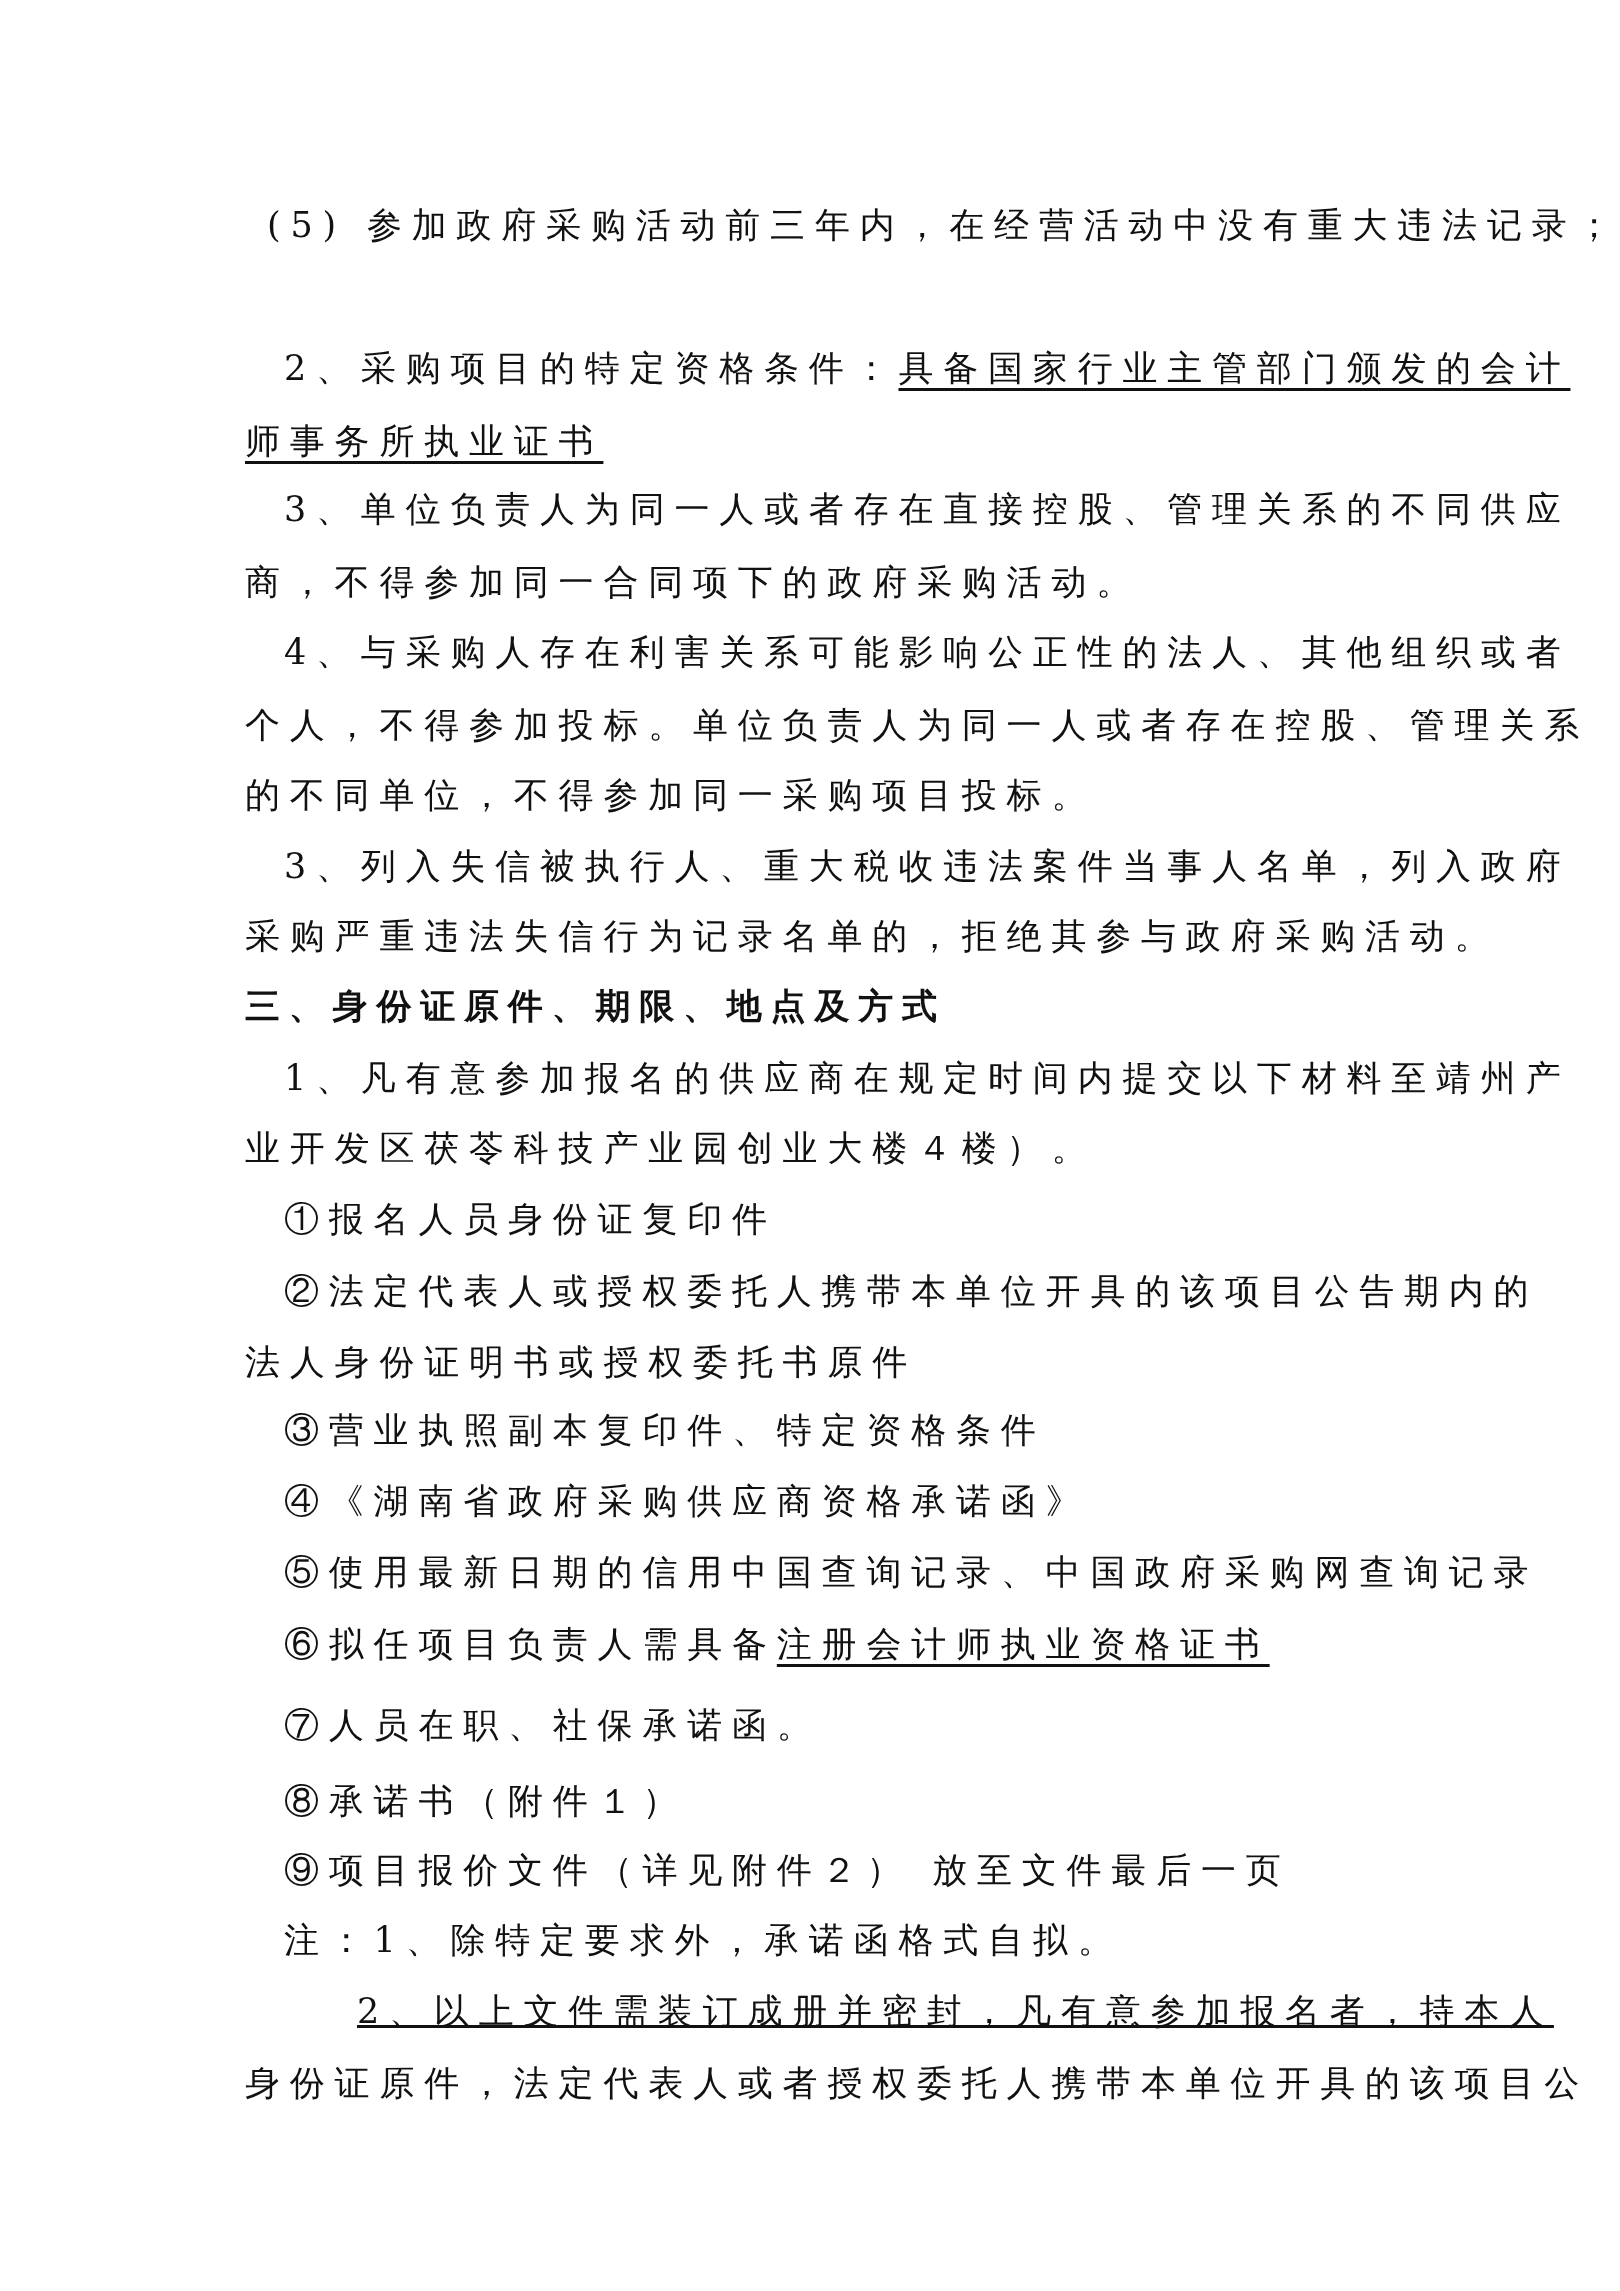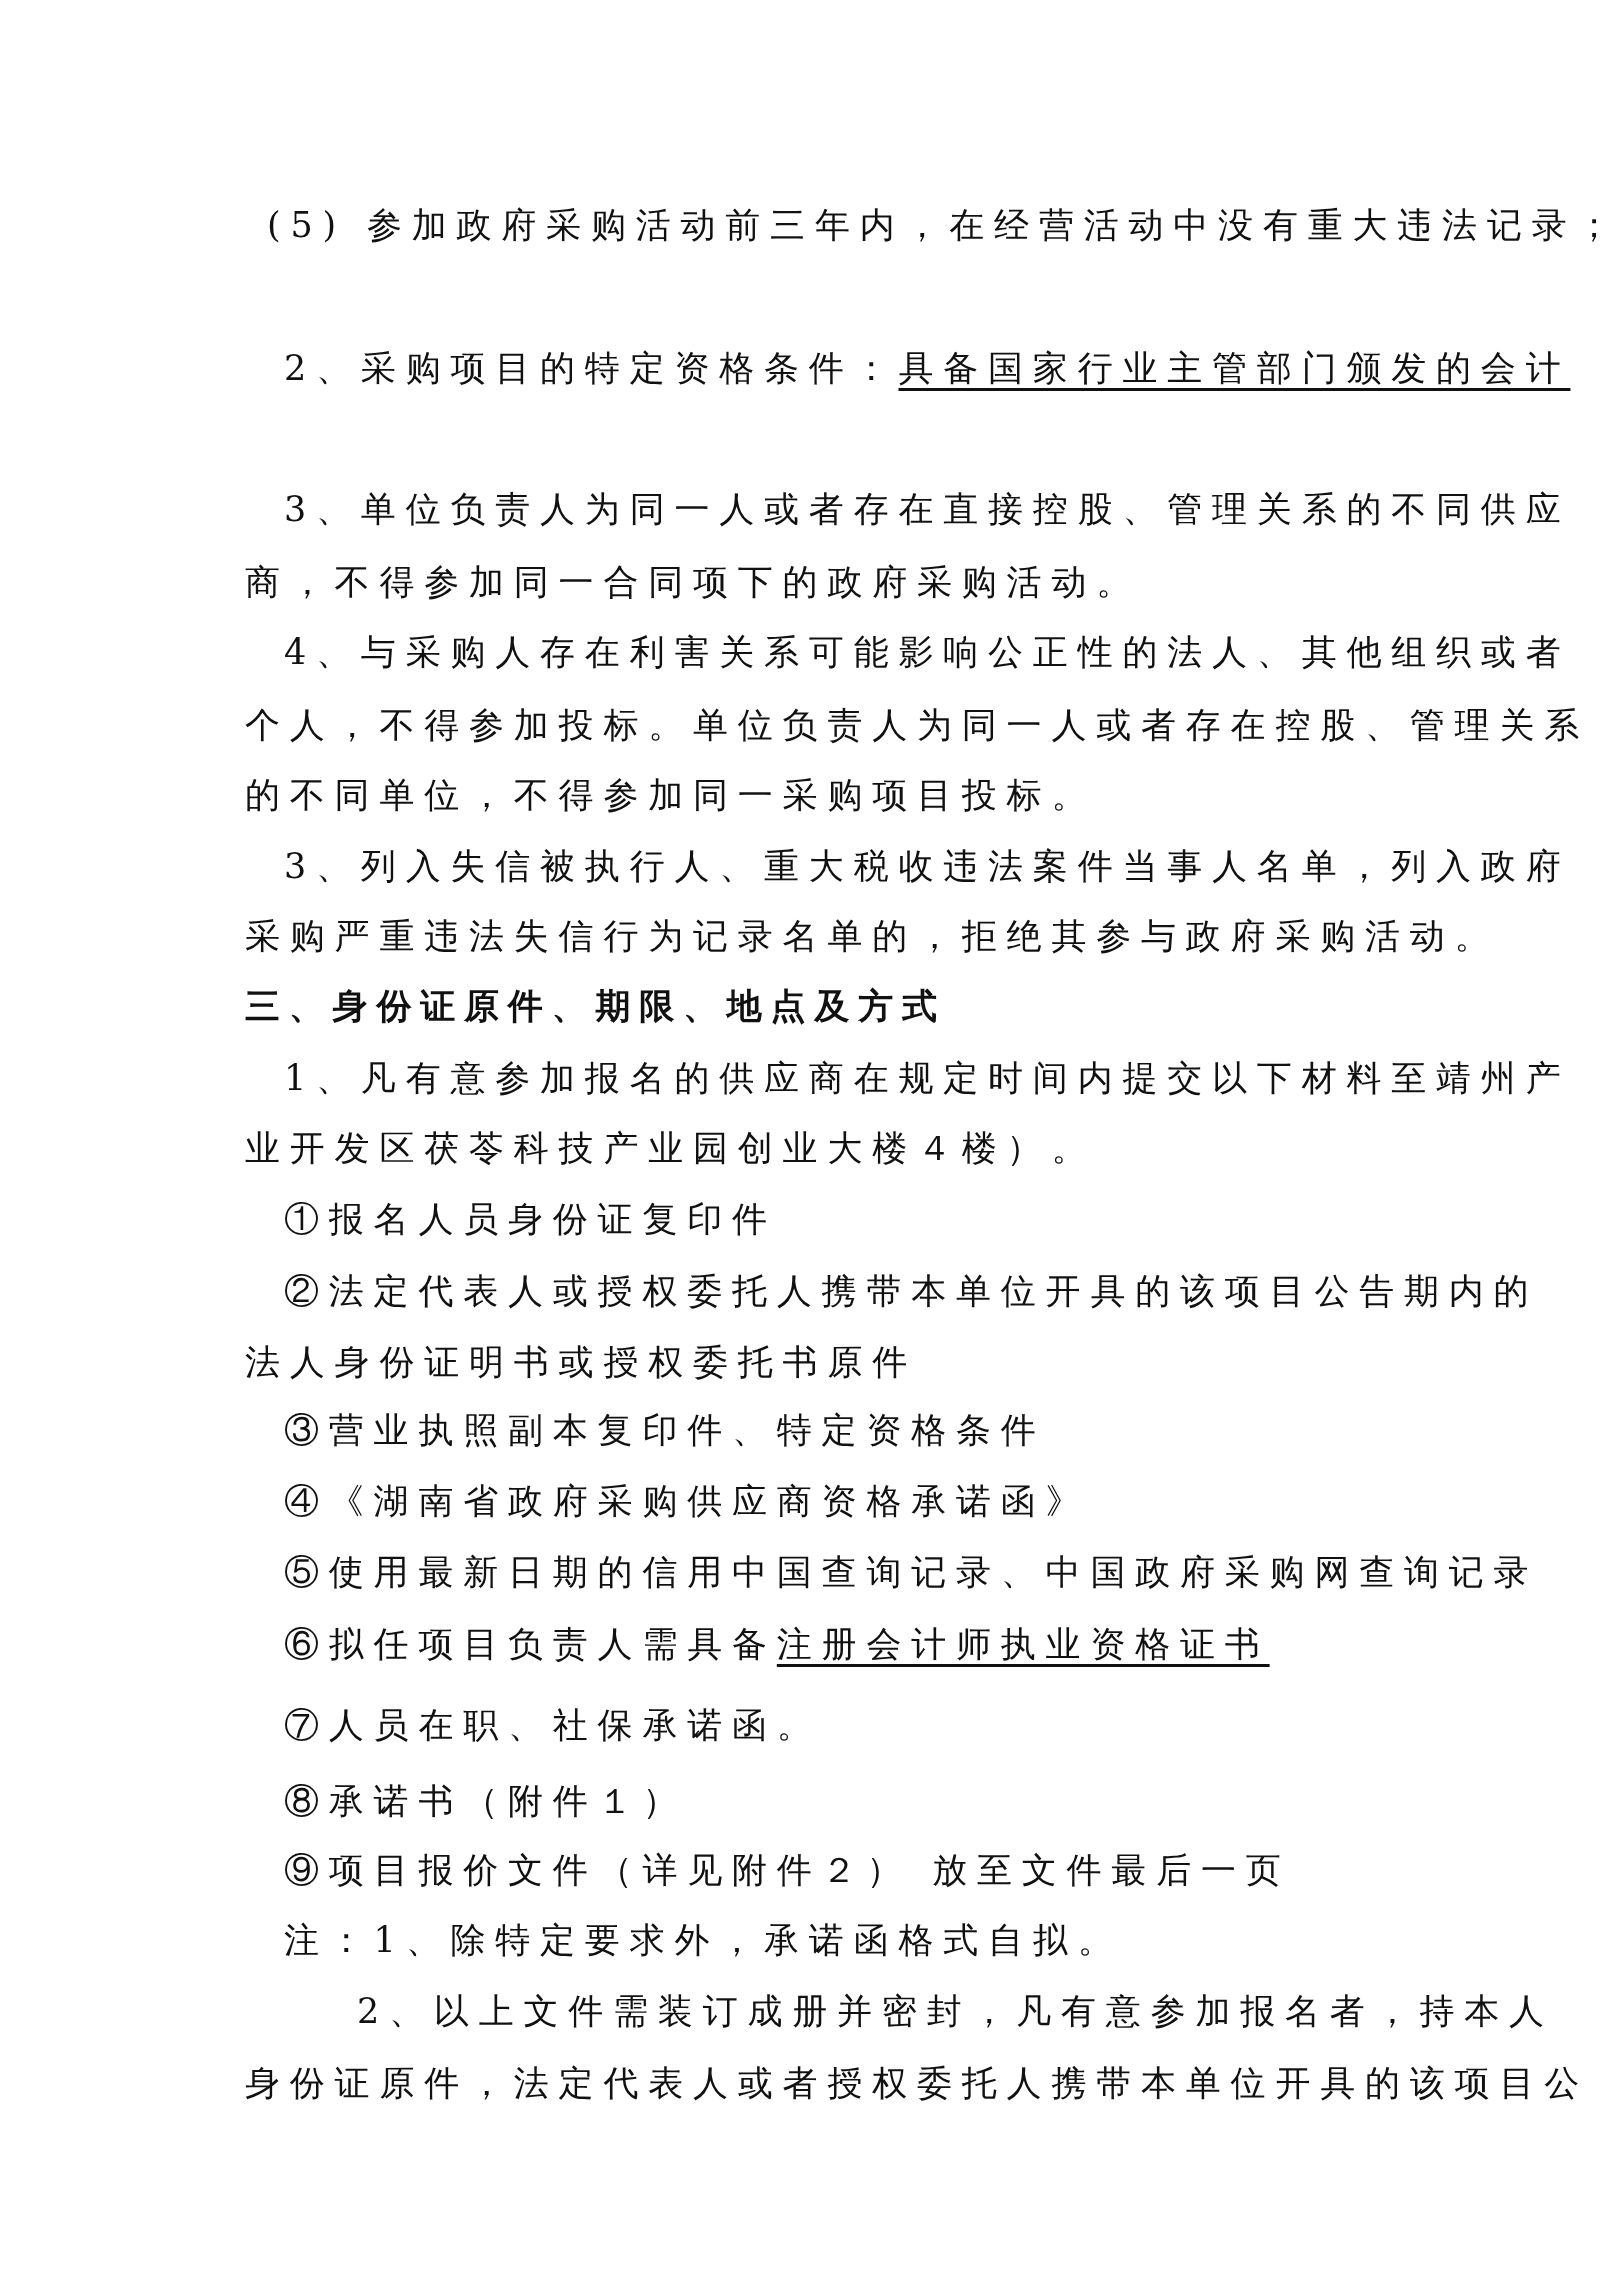--- a/index.html
+++ b/index.html
@@ -13,30 +13,31 @@
       width: 1127px;
       font-family: "DejaVu Serif", "Liberation Serif", serif;
       font-size: 35px;
       line-height: 47px;
       letter-spacing: 9.8px;
       color: #111111;
       white-space: nowrap;
     }
     .indent1 { left: 267px; }
     .indent2 { left: 284px; }
-    .indent3 { left: 357px; }
+    .indent3 { left: 357px; text-decoration: underline; }
     .u { text-decoration: underline; text-decoration-thickness: 2.9px; text-underline-offset: 7.8px; }
     .heading { font-weight: bold; letter-spacing: 8.8px; }
   </style>
 </head>
 <body>
 
 <div class="page">
   <div class="line indent1" style="top:202px"><span>(5) 参加政府采购活动前三年内，在经营活动中没有重大违法记录；</span></div>
   <div class="line indent2" style="top:345px"><span>2、采购项目的特定资格条件：</span><span class="u">具备国家行业主管部门颁发的会计</span></div>
+  <div class="line" style="top:418px"><span class="u">师事务所执业证书</span></div>
   <div class="line indent2" style="top:486px"><span>3、单位负责人为同一人或者存在直接控股、管理关系的不同供应</span></div>
   <div class="line" style="top:559px"><span>商，不得参加同一合同项下的政府采购活动。</span></div>
   <div class="line indent2" style="top:629px"><span>4、与采购人存在利害关系可能影响公正性的法人、其他组织或者</span></div>
   <div class="line" style="top:702px"><span>个人，不得参加投标。单位负责人为同一人或者存在控股、管理关系</span></div>
   <div class="line" style="top:772px"><span>的不同单位，不得参加同一采购项目投标。</span></div>
   <div class="line indent2" style="top:843px"><span>3、列入失信被执行人、重大税收违法案件当事人名单，列入政府</span></div>
   <div class="line" style="top:913px"><span>采购严重违法失信行为记录名单的，拒绝其参与政府采购活动。</span></div>
   <div class="line heading" style="top:982px"><span>三、身份证原件、期限、地点及方式</span></div>
   <div class="line indent2" style="top:1055px"><span>1、凡有意参加报名的供应商在规定时间内提交以下材料至靖州产</span></div>
   <div class="line" style="top:1125px"><span>业开发区茯苓科技产业园创业大楼４楼）。</span></div>

